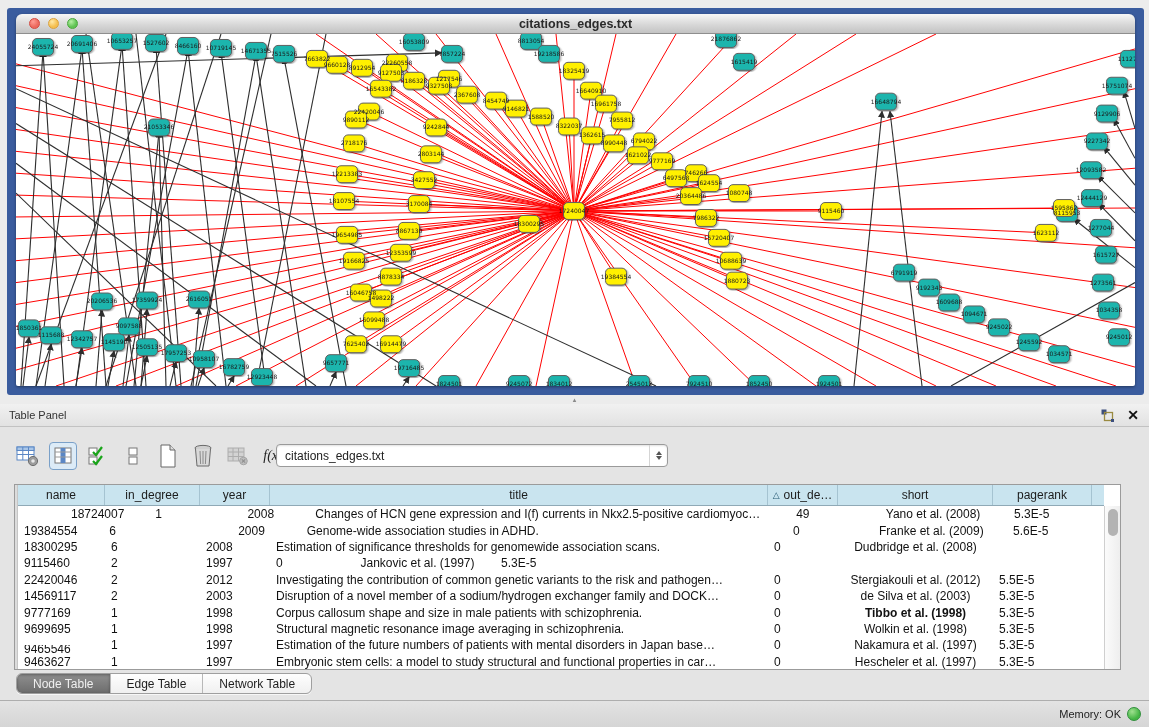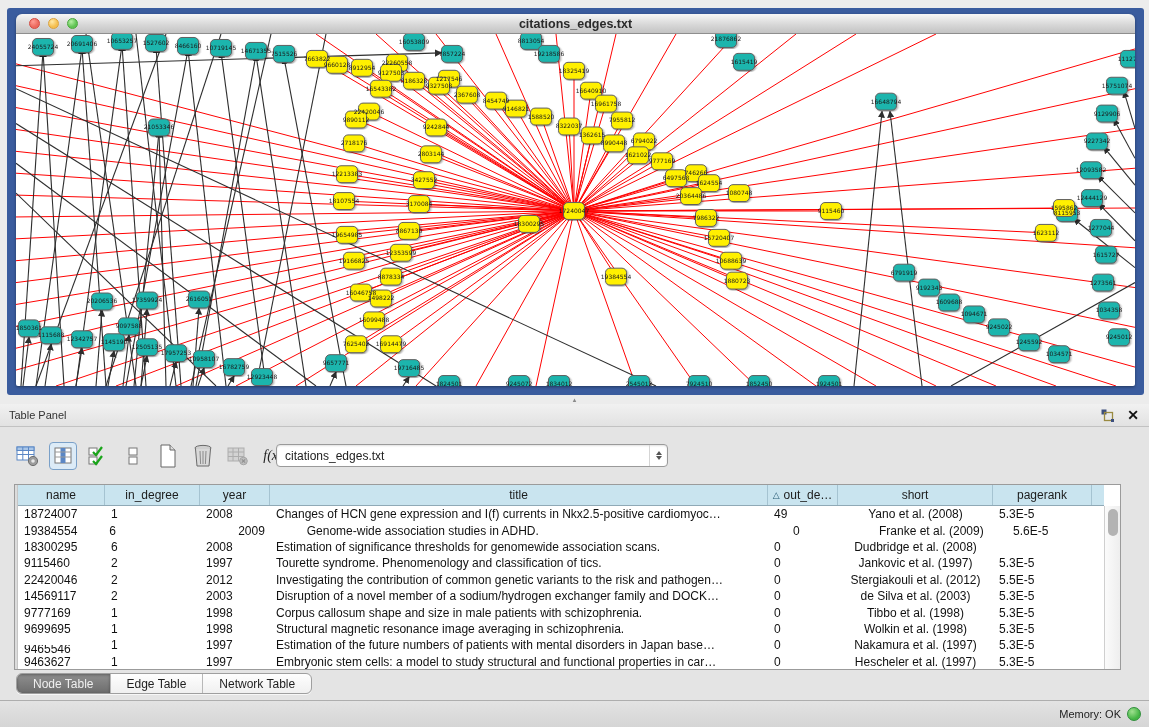--- a/index.html
+++ b/index.html
@@ -635,21 +635,21 @@
           <div class="th" style="width: 155px; text-align: right;">
             <span>short</span>
           </div>
           <div class="th" style="width: 99px;">
             <span>pagerank</span>
           </div>
           <div class="th filler" style="flex: 1 1 0%;"></div>
         </div>
       <div class="tbl-rows" id="tbody">
           <div class="tr">
-            <div class="td " style="width: 87px;">18724007</div>
+            <div class="td " style="width: 87px; margin-left: 47px;">18724007</div>
             <div class="td " style="width: 95px;">1</div>
             <div class="td " style="width: 70px;">2008</div>
             <div class="td " style="width: 498px;">Changes of HCN gene expression and I(f) currents in Nkx2.5-positive cardiomyoc…</div>
             <div class="td " style="width: 70px;">49</div>
             <div class="td c" style="width: 155px;">Yano et al. (2008)</div>
             <div class="td " style="width: 99px;">5.3E-5</div>
           </div>
           <div class="tr">
             <div class="td " style="width: 87px;">19384554</div>
             <div class="td " style="width: 95px;">6</div>
@@ -665,21 +665,20 @@
             <div class="td " style="width: 70px;">2008</div>
             <div class="td " style="width: 498px;">Estimation of significance thresholds for genomewide association scans.</div>
             <div class="td " style="width: 70px;">0</div>
             <div class="td c" style="width: 155px;">Dudbridge et al. (2008)</div>
             <div class="td " style="width: 99px; margin-top: 33px;">5.9E-5</div>
           </div>
           <div class="tr">
             <div class="td " style="width: 87px;">9115460</div>
             <div class="td " style="width: 95px;">2</div>
             <div class="td " style="width: 70px;">1997</div>
-            <div class="td " style="width: 498px;">Tourette syndrome. Phenomenology and classification of tics.</div>
             <div class="td " style="width: 70px;">0</div>
             <div class="td c" style="width: 155px;">Jankovic et al. (1997)</div>
             <div class="td " style="width: 99px;">5.3E-5</div>
           </div>
           <div class="tr">
             <div class="td " style="width: 87px;">22420046</div>
             <div class="td " style="width: 95px;">2</div>
             <div class="td " style="width: 70px;">2012</div>
             <div class="td " style="width: 498px;">Investigating the contribution of common genetic variants to the risk and pathogen…</div>
             <div class="td " style="width: 70px;">0</div>
@@ -694,21 +693,21 @@
             <div class="td " style="width: 70px;">0</div>
             <div class="td c" style="width: 155px;">de Silva et al. (2003)</div>
             <div class="td " style="width: 99px;">5.3E-5</div>
           </div>
           <div class="tr">
             <div class="td " style="width: 87px;">9777169</div>
             <div class="td " style="width: 95px;">1</div>
             <div class="td " style="width: 70px;">1998</div>
             <div class="td " style="width: 498px;">Corpus callosum shape and size in male patients with schizophrenia.</div>
             <div class="td " style="width: 70px;">0</div>
-            <div class="td c" style="width: 155px;">Tibbo et al. (1998)</div>
+            <div class="td c" style="width: 155px; font-weight: bold;">Tibbo et al. (1998)</div>
             <div class="td " style="width: 99px;">5.3E-5</div>
           </div>
           <div class="tr">
             <div class="td " style="width: 87px;">9699695</div>
             <div class="td " style="width: 95px;">1</div>
             <div class="td " style="width: 70px;">1998</div>
             <div class="td " style="width: 498px;">Structural magnetic resonance image averaging in schizophrenia.</div>
             <div class="td " style="width: 70px;">0</div>
             <div class="td c" style="width: 155px; text-align: right;">Wolkin et al. (1998)</div>
             <div class="td " style="width: 99px;">5.3E-5</div>

